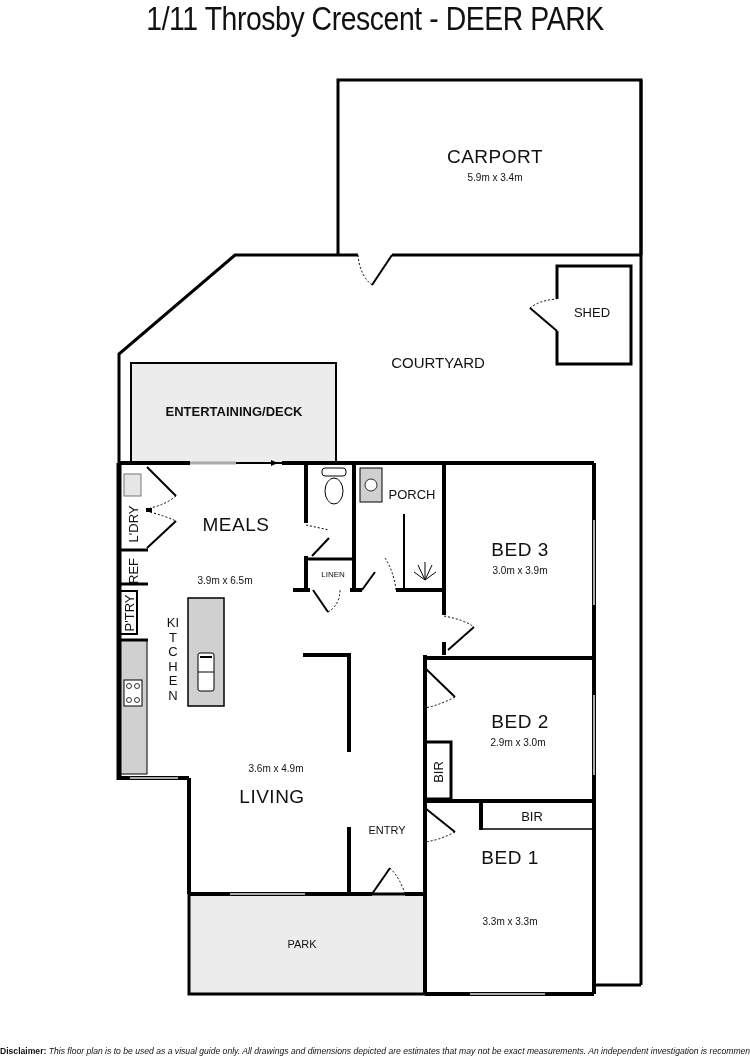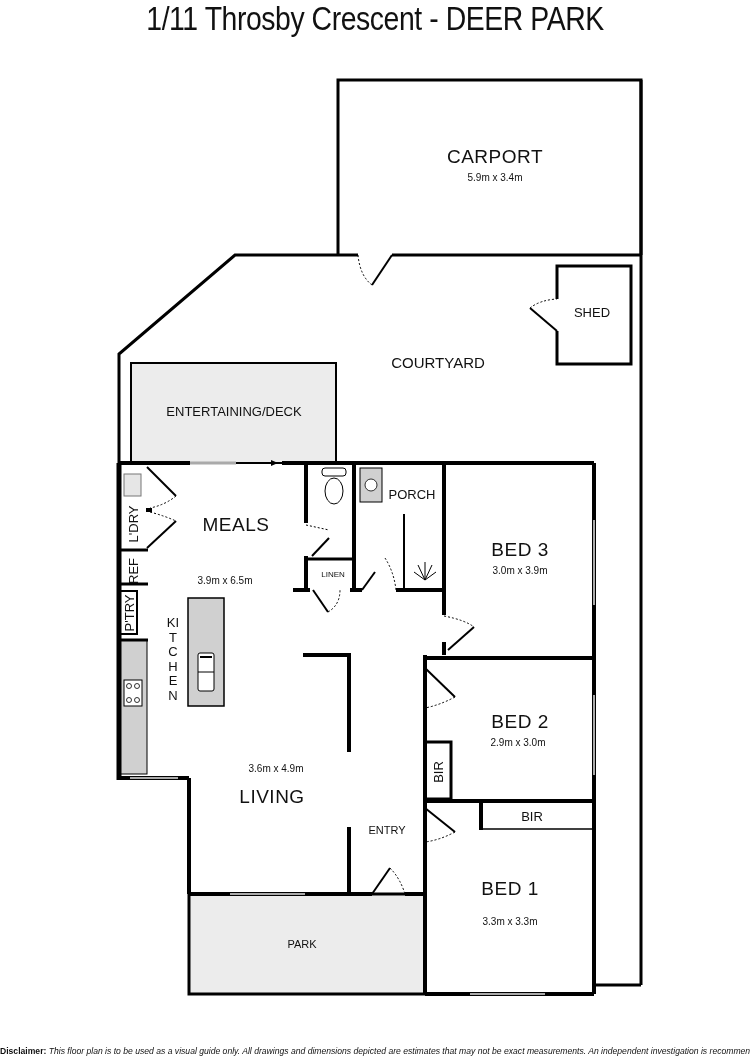--- a/index.html
+++ b/index.html
@@ -132,38 +132,38 @@
   <path d="M455,832 Q440,840 425,842" fill="none" stroke="#000" stroke-width="1" stroke-dasharray="2,2"></path>
 
   <polyline points="303,655 349,655 349,752" fill="none" stroke="#000" stroke-width="4"></polyline>
   <line x1="349" y1="827" x2="349" y2="894" stroke="#000" stroke-width="4"></line>
 </svg>
 
 <div class="lbl room-lg" style="left:495px;top:157px;">CARPORT</div>
 <div class="lbl dim" style="left:495px;top:177px;">5.9m x 3.4m</div>
 <div class="lbl room-sm" style="left:592px;top:312px;">SHED</div>
 <div class="lbl room-md" style="left:438px;top:362px;">COURTYARD</div>
-<div class="lbl room-sm" style="left:234px;top:411px;">ENTERTAINING/DECK</div>
+<div class="lbl room-sm" style="left:234px;top:411px;font-weight:bold;">ENTERTAINING/DECK</div>
 <div class="lbl room-lg" style="left:236px;top:525px;">MEALS</div>
 <div class="lbl dim" style="left:225px;top:580px;">3.9m x 6.5m</div>
 <div class="lbl room-xs vert" style="left:133px;top:524px;">L'DRY</div>
 <div class="lbl room-xs vert" style="left:133px;top:571px;">REF</div>
 <div class="lbl room-xs vert" style="left:129px;top:613px;">P'TRY</div>
 <div class="kitchen">KITCHEN</div>
 <div class="lbl room-xs" style="left:333px;top:574px;font-size:8px;">LINEN</div>
 <div class="lbl room-sm" style="left:412px;top:494px;">PORCH</div>
 <div class="lbl room-lg" style="left:520px;top:550px;">BED 3</div>
 <div class="lbl dim" style="left:520px;top:570px;">3.0m x 3.9m</div>
 <div class="lbl room-lg" style="left:520px;top:722px;">BED 2</div>
 <div class="lbl dim" style="left:518px;top:742px;">2.9m x 3.0m</div>
 <div class="lbl room-xs vert" style="left:438px;top:772px;">BIR</div>
 <div class="lbl room-xs" style="left:532px;top:816px;">BIR</div>
 <div class="lbl dim" style="left:276px;top:768px;">3.6m x 4.9m</div>
 <div class="lbl room-lg" style="left:272px;top:797px;">LIVING</div>
 <div class="lbl room-xs" style="left:387px;top:830px;font-size:11px;">ENTRY</div>
 <div class="lbl room-xs" style="left:302px;top:944px;font-size:11px;">PARK</div>
-<div class="lbl room-lg" style="left:510px;top:889px;text-align:center;">BED 1</div>
+<div class="lbl room-lg" style="left:510px;top:858px;text-align:center;">BED 1</div>
 <div class="lbl dim" style="left:510px;top:921px;">3.3m x 3.3m</div>
 
 <div class="disclaimer">
   <b>Disclaimer:</b>
   <i>This floor plan is to be used as a visual guide only. All drawings and dimensions depicted are estimates that may not be exact measurements. An independent investigation is recommended.</i>
 </div>
 
 </body></html>

